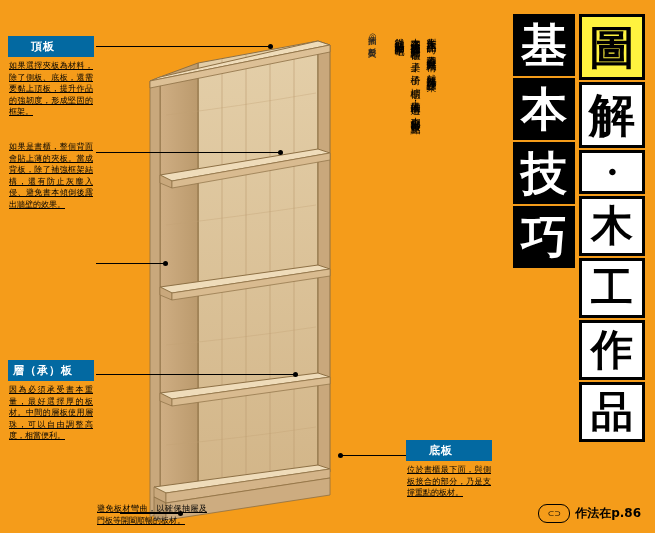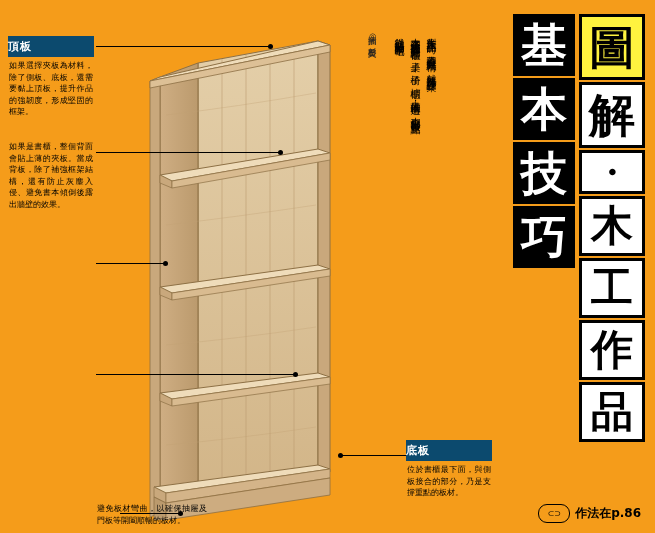--- a/index.html
+++ b/index.html
@@ -32,27 +32,27 @@
   }
   .tbox.yellow{
     background:#fff33f;color:#000;border:3px solid #000;
   }
 
   
   .ann{
     position:absolute;width:86px;
   }
   .ann .hdr{
-    background:#0c4a6e;color:#fff;text-align:left;
+    background:#0369a1;color:#fff;text-align:center;
     font-size:11px;font-weight:bold;padding:3px 16px 3px 0;
     letter-spacing:1px;
   }
   .ann .body{
     color:#000;font-size:8px;line-height:1.45;
-    padding:3px 1px 0 1px;text-align:justify;
+    padding:3px 1px 0 1px;text-align:justify;text-decoration:underline;
   }
 
   
   .vtext{
     position:absolute;
     writing-mode:vertical-rl;
     text-orientation:upright;
     font-size:10px;
     line-height:1.5;
     color:#000;
@@ -174,20 +174,24 @@
   <div class="ann" style="left:8px;top:36px;">
     <div class="hdr">頂板</div>
     <div class="body">如果選擇夾板為材料，除了側板、底板，還需要黏上頂板，提升作品的強韌度，形成堅固的框架。</div>
   </div>
 
   <div class="ann" style="left:8px;top:138px;">
     <div class="body">如果是書櫃，整個背面會貼上薄的夾板。當成背板，除了補強框架結構，還有防止灰塵入侵、避免書本傾倒後露出牆壁的效果。</div>
   </div>
 
 
+  <div class="ann" style="left:8px;top:360px;">
+    <div class="hdr">層（承）板</div>
+    <div class="body">因為必須承受書本重量，最好選擇厚的板材。中間的層板使用層珠，可以自由調整高度，相當便利。</div>
+  </div>
 
   <div class="ann" style="left:406px;top:440px;">
     <div class="hdr">底板</div>
     <div class="body">位於書櫃最下面，與側板接合的部分，乃是支撐重點的板材。</div>
   </div>
 
   <div class="ann" style="left:96px;top:500px;width:112px;">
     <div class="body">避免板材彎曲，以確保抽屜及門板等開闔順暢的板材。</div>
   </div>
 

